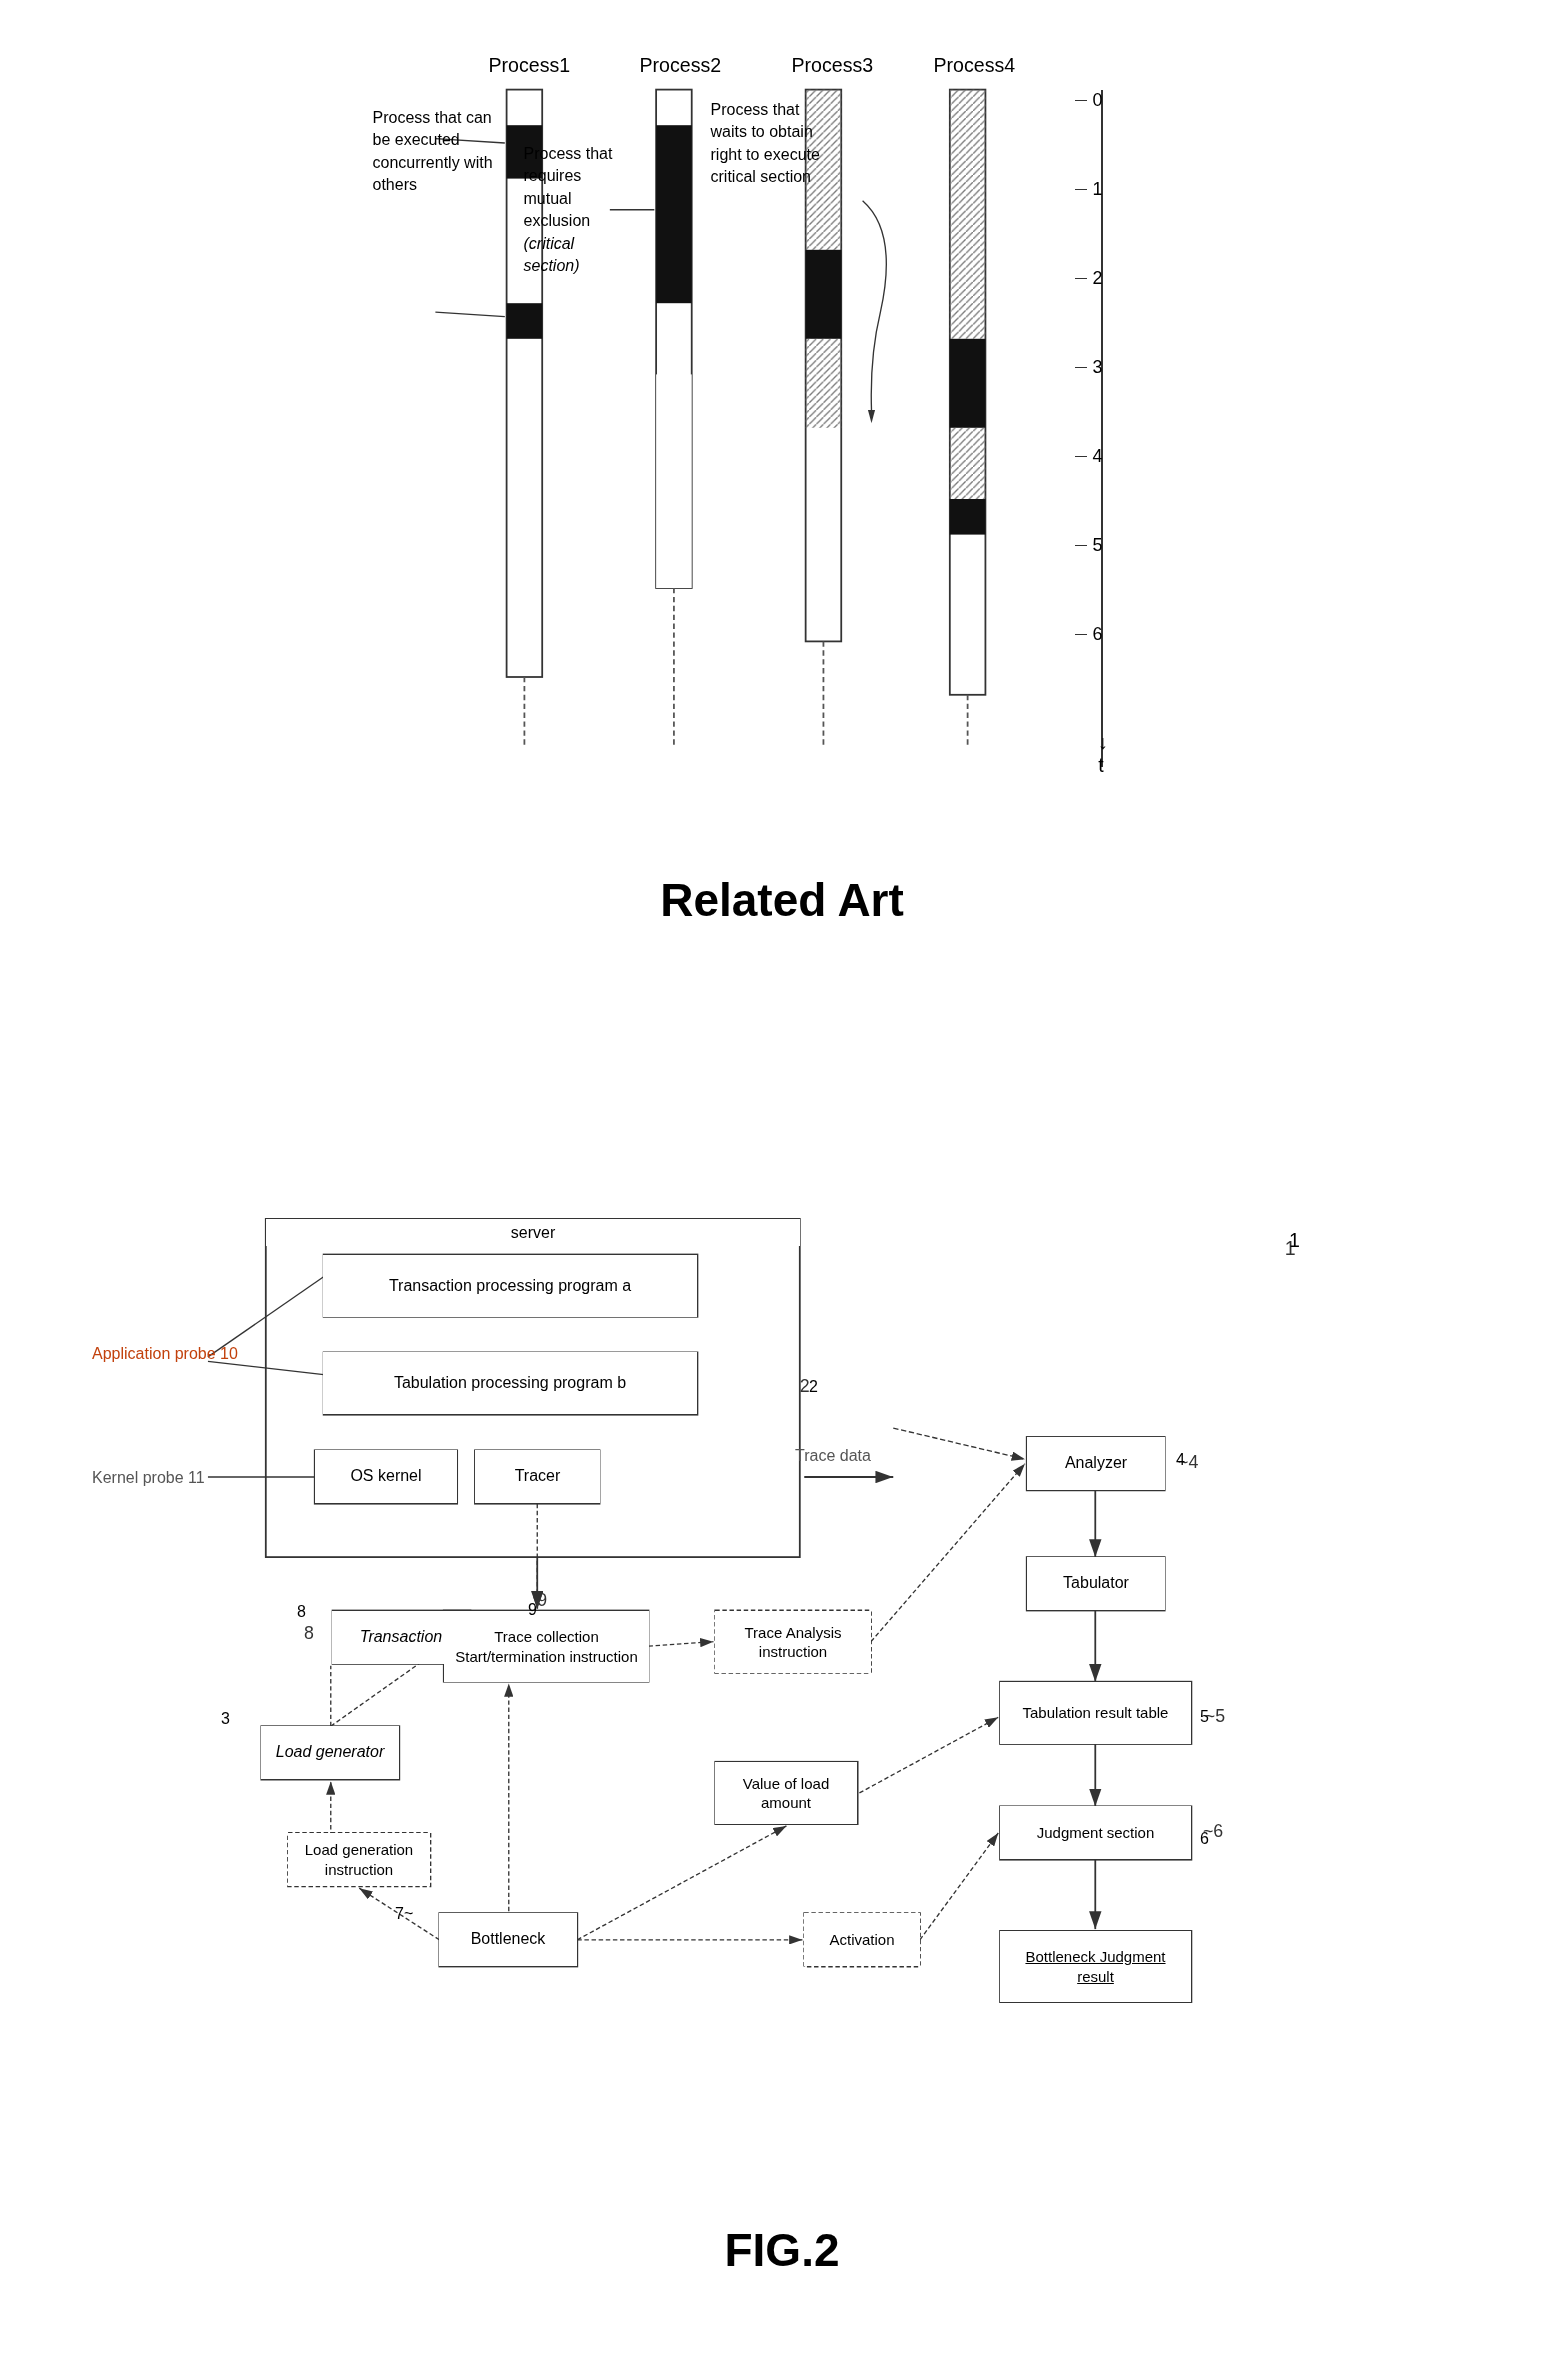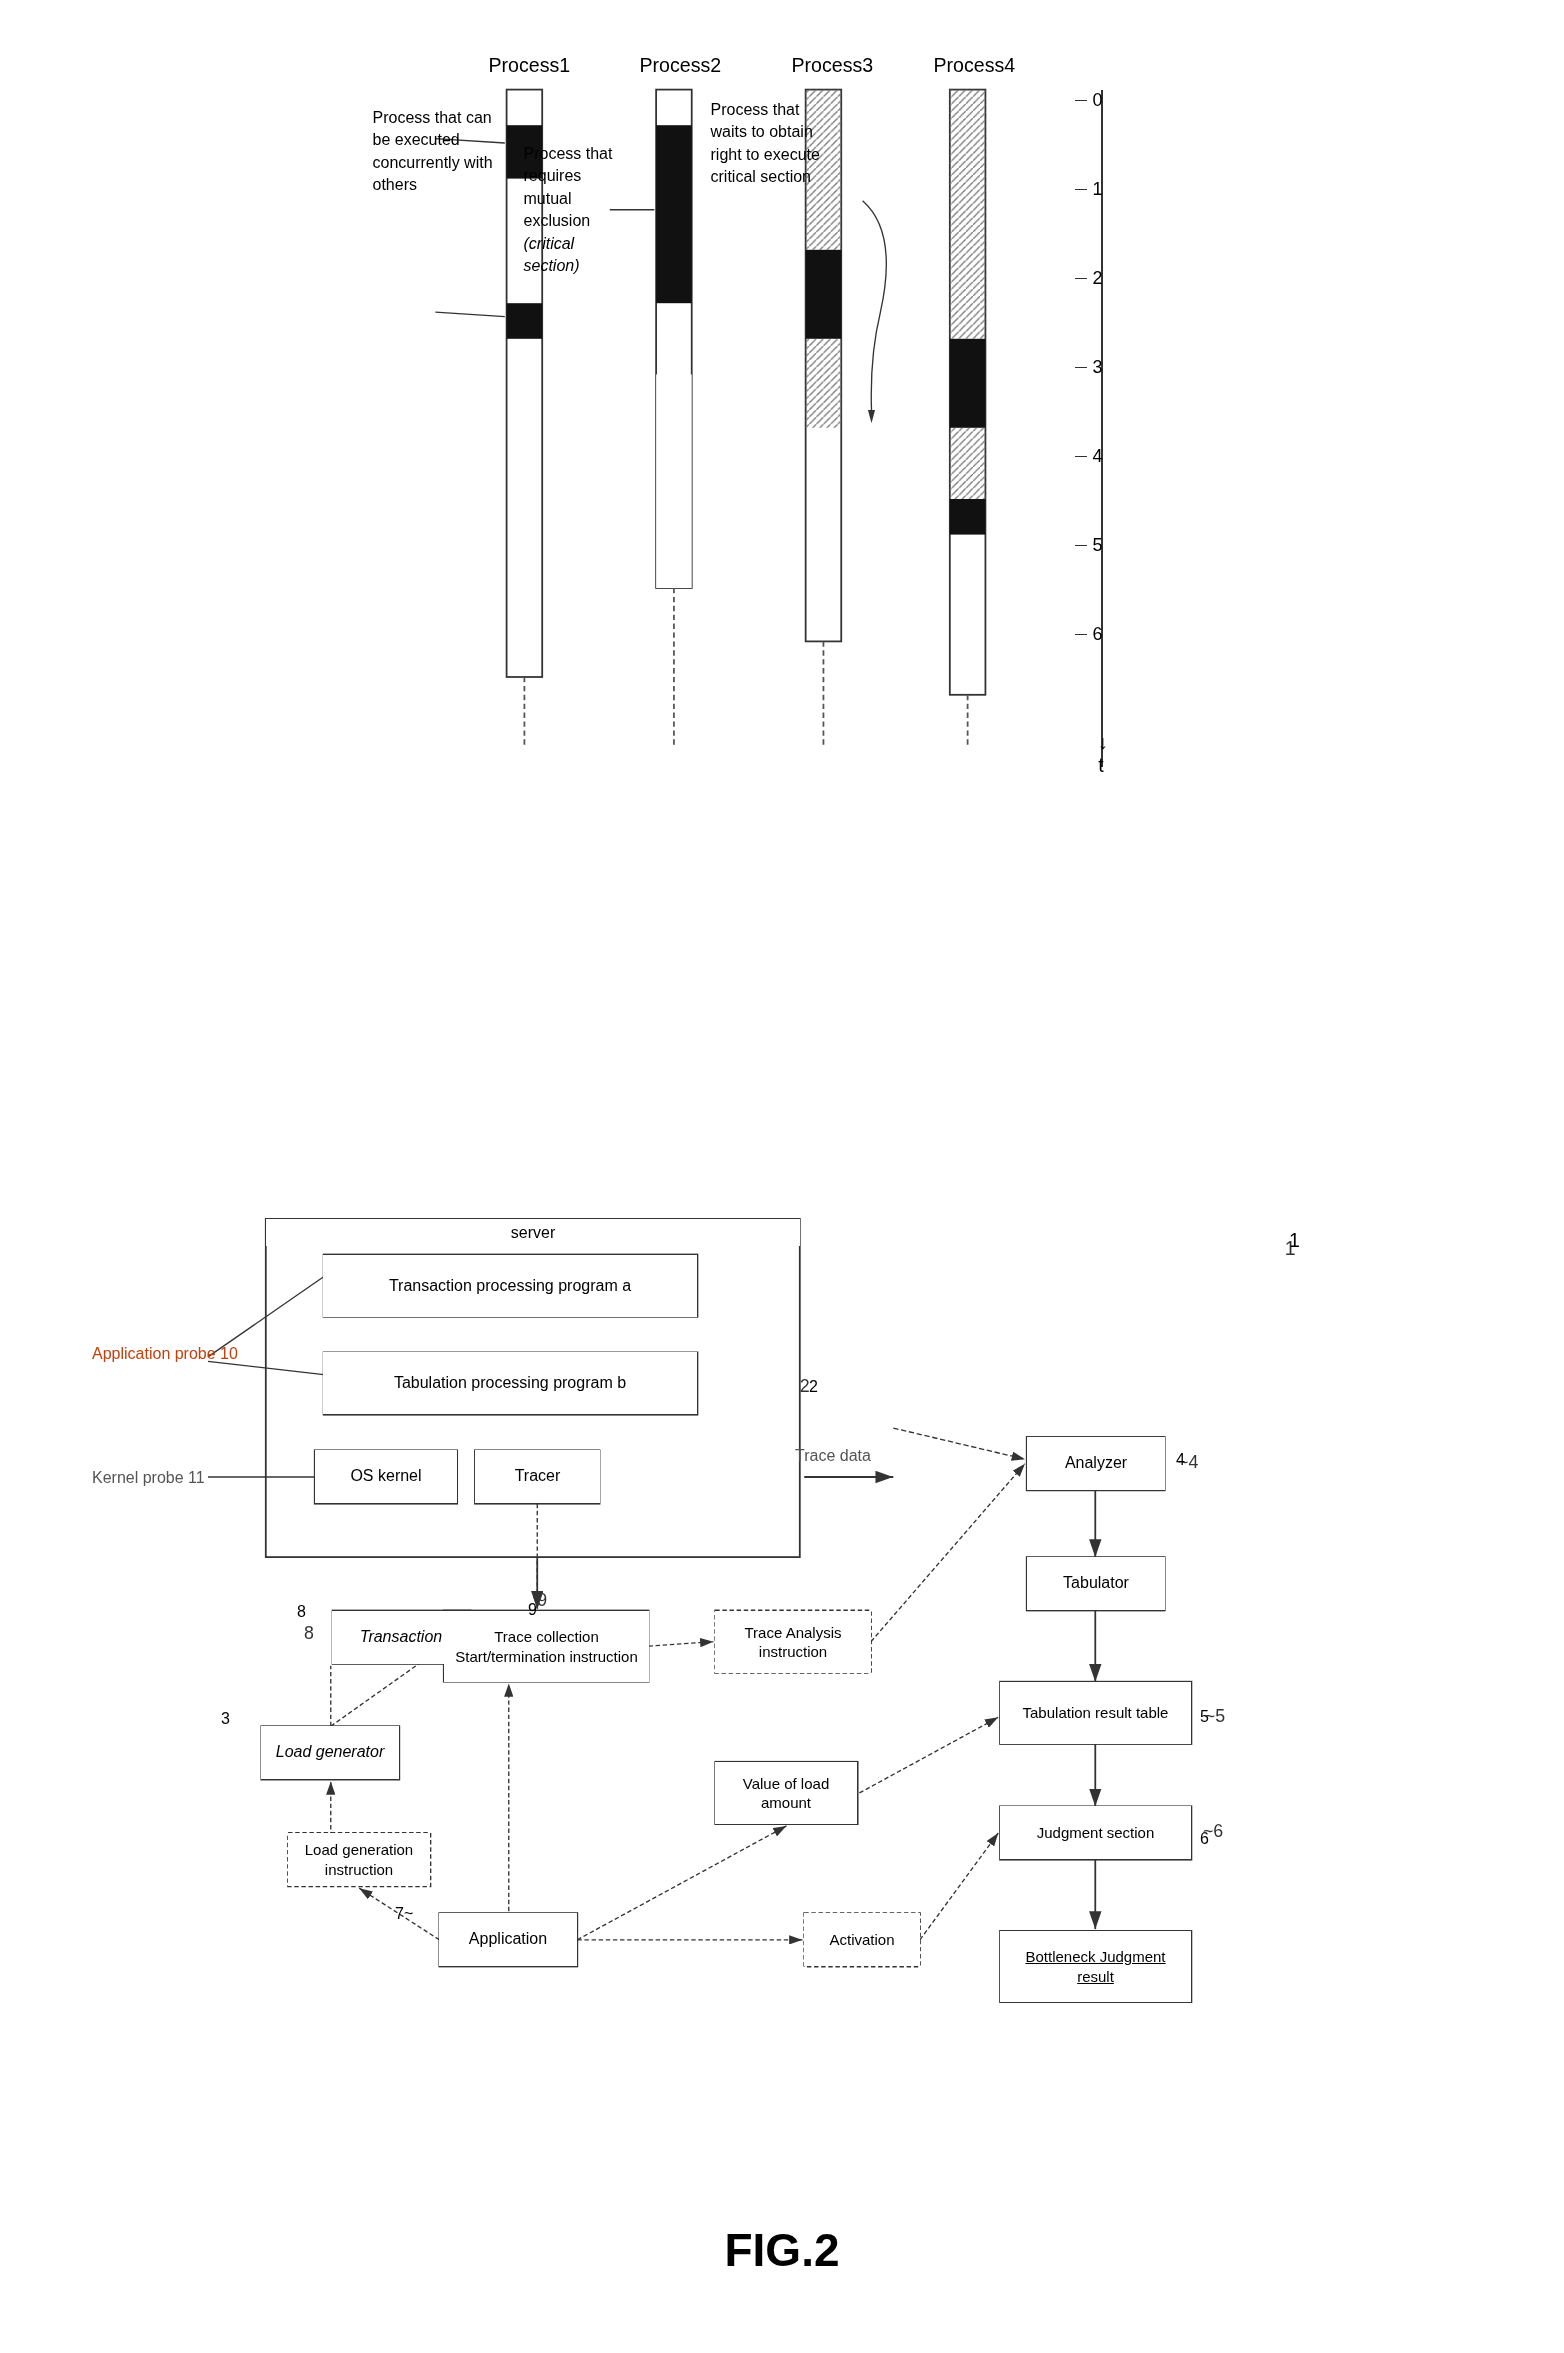--- a/index.html
+++ b/index.html
@@ -251,20 +251,21 @@
 
     <div class="annotation" style="left: -9px; top: 53px; width: 142px;">Process that can<br>be executed<br>concurrently with<br>others</div>
 
     <div class="annotation" style="left: 142px; top: 89px; width: 125px;">Process that<br>requires<br>mutual<br>exclusion<br><em>(critical<br>section)</em></div>
 
     <div class="annotation" style="left: 329px; top: 45px; width: 134px;">Process that<br>waits to obtain<br>right to execute<br>critical section</div>
 
   </div>
 
   <div class="fig-title-area">
+    <div class="related-art">Related Art</div>
   </div>
 </div>
 
 <div id="fig2-section">
   <div class="fig2-diagram">
 
     <svg class="fig2-svg" viewBox="0 0 1550 1100" width="1380" height="979">
       <defs>
         <marker id="arrowhead" markerWidth="10" markerHeight="7" refX="10" refY="3.5" orient="auto">
           <polygon points="0 0, 10 3.5, 0 7" fill="#333"></polygon>
@@ -395,21 +396,21 @@
 
     <div class="box" style="left:169px; top:516px; width:138px; height:53px; border:none; font-size:16px; font-style:italic;">Load generator</div>
 
     <div class="box" style="left:352px; top:401px; width:205px; height:71px; border:none; font-size:15px;">Trace collection
 Start/termination
 instruction</div>
 
     <div class="box" style="left:196px; top:623px; width:142px; height:53px; border:none; font-size:15px;">Load generation
 instruction</div>
 
-    <div class="box" style="left:347px; top:703px; width:138px; height:53px; border:none; font-size:16px;">Application</div>
+    <div class="box" style="left:347px; top:703px; width:138px; height:53px; border:none; font-size:16px;">Bottleneck</div>
 
     <div class="box" style="left:623px; top:401px; width:156px; height:62px; border:none; font-size:15px;">Trace Analysis
 instruction</div>
 
     <div class="box" style="left:935px; top:227px; width:138px; height:53px; border:none; font-size:16px;">Analyzer</div>
 
     <div class="box" style="left:935px; top:347px; width:138px; height:53px; border:none; font-size:16px;">Tabulator</div>
 
     <div class="box" style="left:908px; top:472px; width:191px; height:62px; border:none; font-size:15px;">Tabulation result
 table</div>

